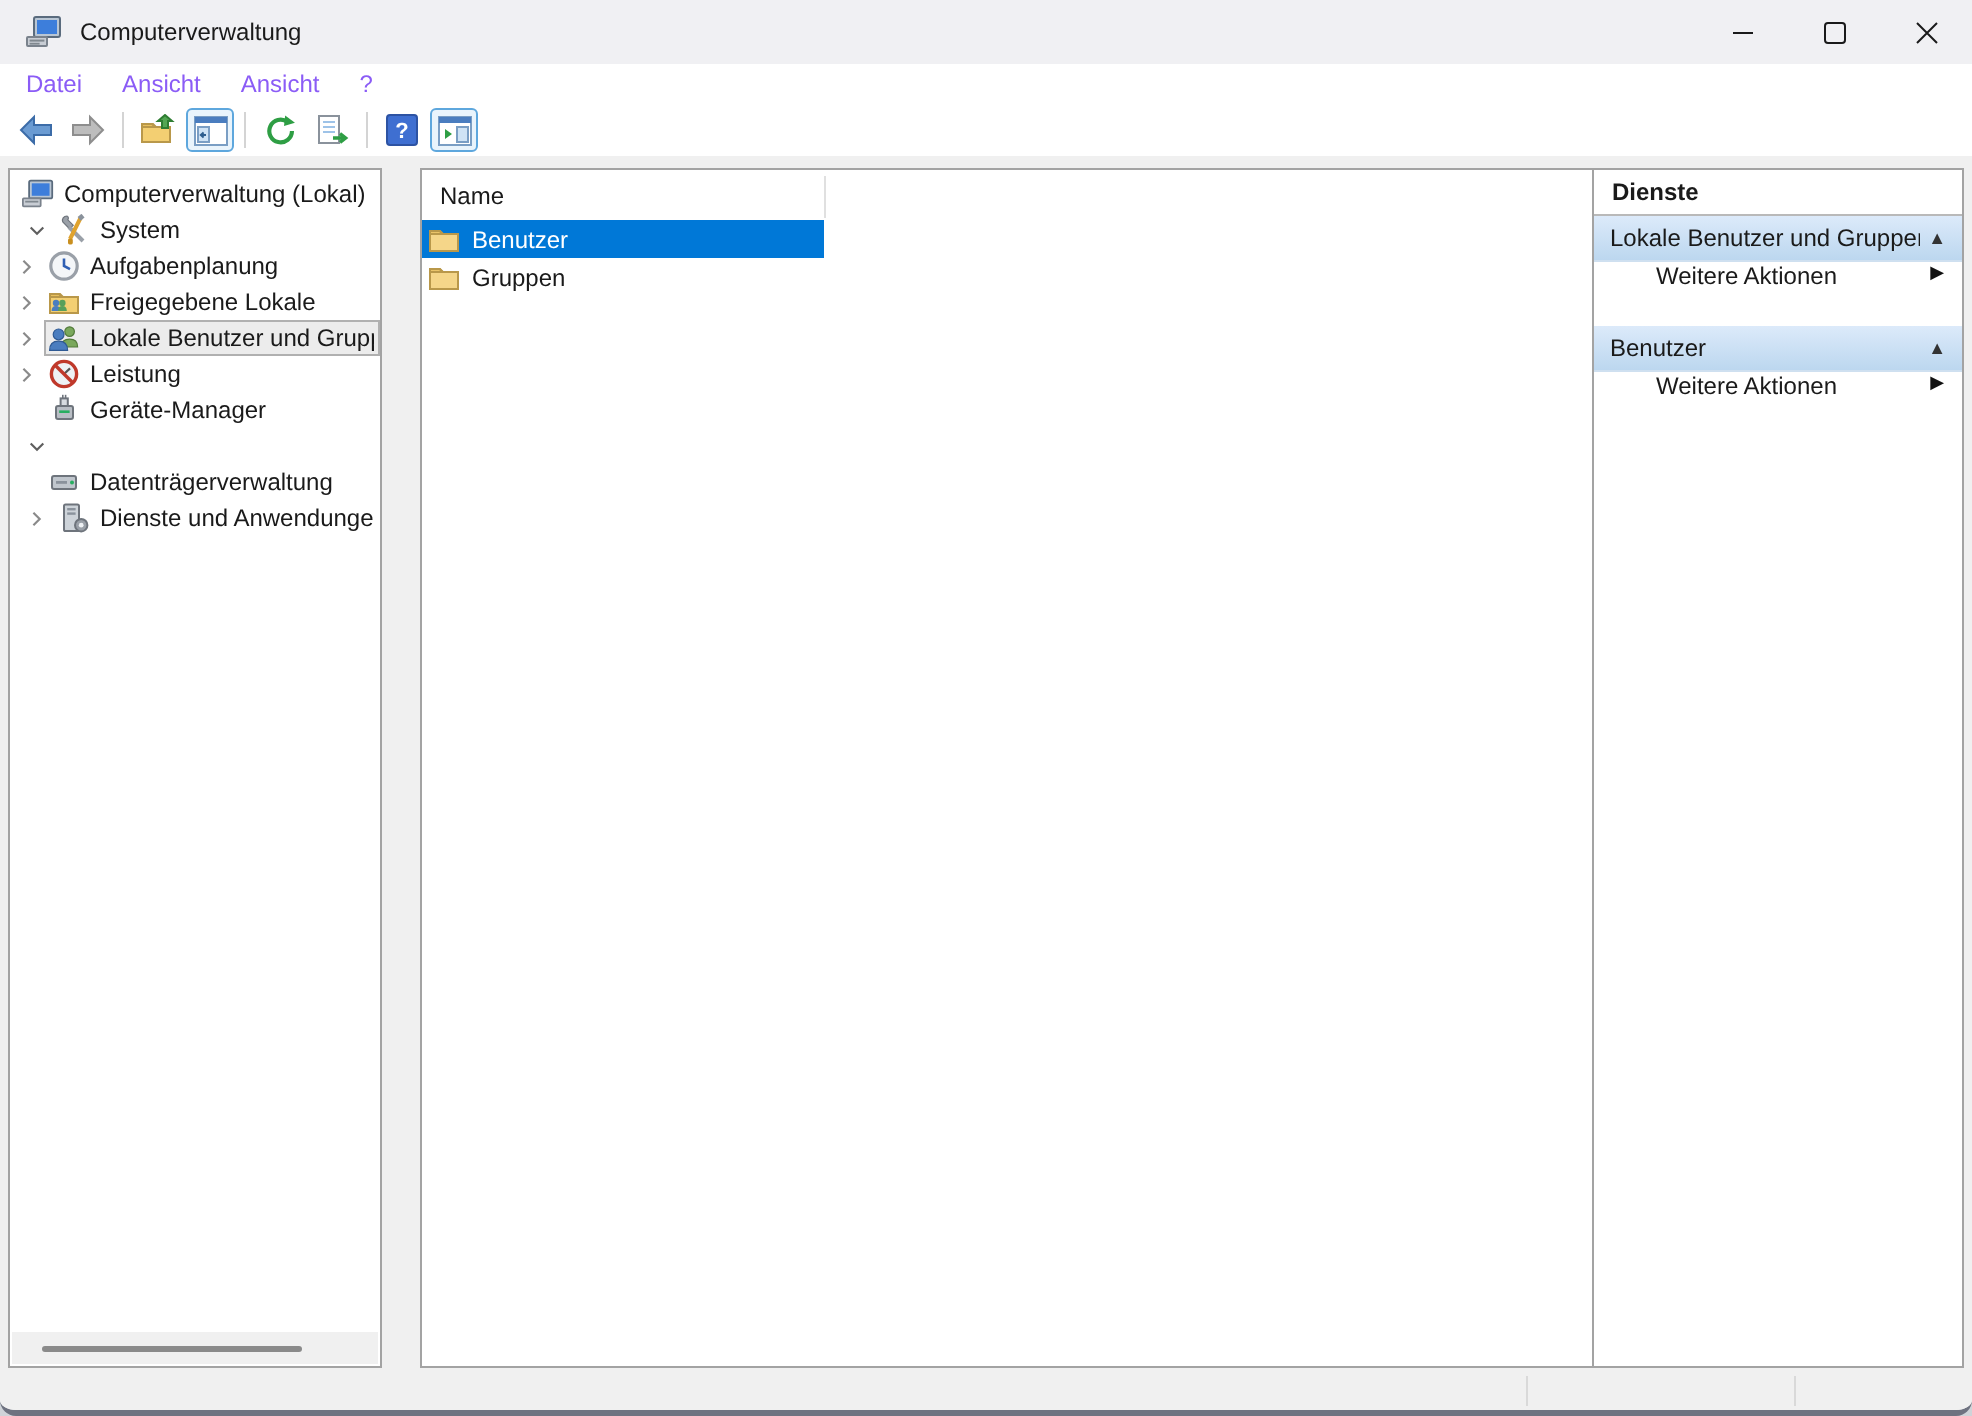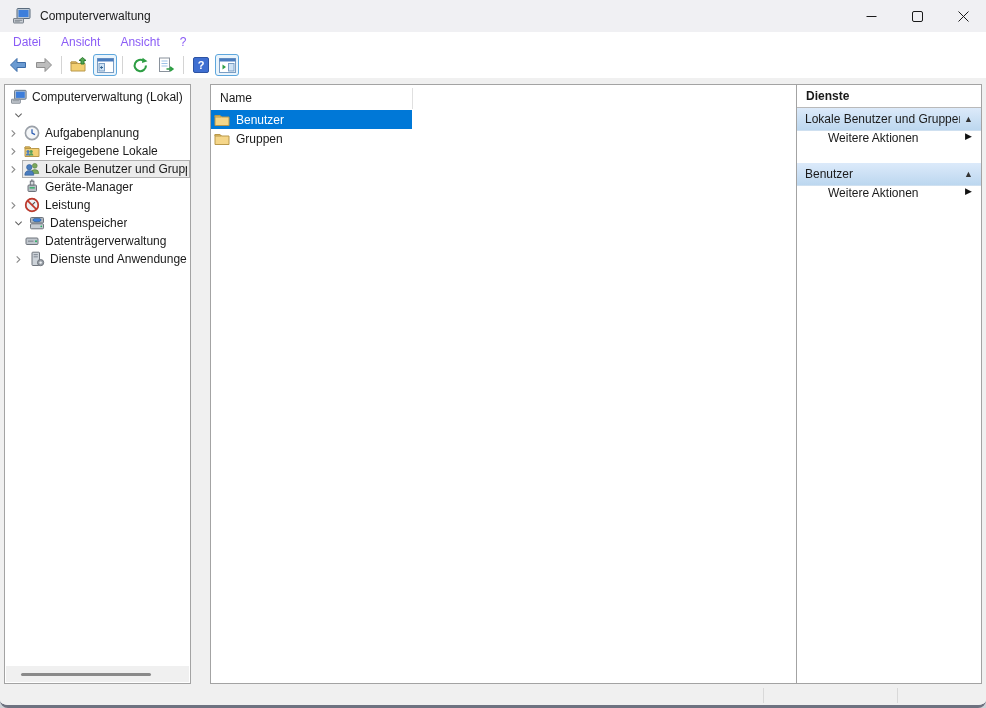--- a/index.html
+++ b/index.html
@@ -188,20 +188,30 @@
           <span class="tlabel">Computerverwaltung (Lokal)</span>
         </span>
       </div>
 
       <div class="trow d1">
         <span class="chev">
           <svg width="9" height="9" viewBox="0 0 10 10">
               <path d="M1.5 3 L5 6.5 L8.5 3" stroke="#5f5f5f" stroke-width="1.2" fill="none"></path>
             </svg>
         </span>
+        <span class="row-core">
+          <svg class="ticon" viewBox="0 0 16 16">
+            <path d="M4.5 1 C2.8 1 1.8 2.6 2.4 4 L5.8 7.4 L7.6 5.6 L4.9 2.9 C5.4 2.2 5.2 1.2 4.5 1 Z" fill="#9aa0a8" stroke="#6e747c" stroke-width="0.6"></path>
+            <path d="M5.5 6.5 L12.5 13.5" stroke="#9aa0a8" stroke-width="2"></path>
+            <path d="M11.5 1.5 L6 12.5" stroke="#e0a32e" stroke-width="2"></path>
+            <path d="M12.5 0.8 L10.6 2.4" stroke="#8a929c" stroke-width="2.4"></path>
+            <rect x="5" y="12.2" width="2.4" height="3" rx="0.8" fill="#c98f1f"></rect>
+          </svg>
+          <span class="tlabel">System</span>
+        </span>
       </div>
 
       <div class="trow d2">
         <span class="chev">
           <svg width="9" height="9" viewBox="0 0 10 10">
               <path d="M3 1.5 L6.5 5 L3 8.5" stroke="#8a8a8a" stroke-width="1.2" fill="none"></path>
             </svg>
         </span>
         <span class="row-core">
           <svg class="ticon" viewBox="0 0 16 16">
@@ -243,64 +253,55 @@
             <circle cx="10.8" cy="4.8" r="2.4" fill="#7aa85c" stroke="#527a3a" stroke-width="0.6"></circle>
             <path d="M6.8 12.5 Q6.8 8.6 10.8 8.6 Q14.8 8.6 14.8 12.5 Z" fill="#7aa85c" stroke="#527a3a" stroke-width="0.6"></path>
             <circle cx="5.3" cy="6.2" r="2.7" fill="#4a7dbf" stroke="#2f5a94" stroke-width="0.6"></circle>
             <path d="M0.8 14.2 Q0.8 9.6 5.3 9.6 Q9.8 9.6 9.8 14.2 Z" fill="#4a7dbf" stroke="#2f5a94" stroke-width="0.6"></path>
           </svg>
           <span class="tlabel">Lokale Benutzer und Gruppen</span>
         </span>
       </div>
 
       <div class="trow d2">
+        <span class="chev">
+          <svg width="9" height="9" viewBox="0 0 10 10">
+              <path d="M3 1.5 L6.5 5 L3 8.5" stroke="#8a8a8a" stroke-width="1.2" fill="none"></path>
+            </svg>
+        </span>
+        <span class="row-core">
+          <svg class="ticon" viewBox="0 0 16 16">
+            <circle cx="8" cy="8" r="6.3" fill="#eef1f4" stroke="#9aa0a8" stroke-width="1.2"></circle>
+            <path d="M8 8 L11 5.2" stroke="#555" stroke-width="1.1"></path>
+            <circle cx="8" cy="8" r="6.3" fill="none" stroke="#c0392b" stroke-width="1.7"></circle>
+            <path d="M3.6 3.6 L12.4 12.4" stroke="#c0392b" stroke-width="1.7"></path>
+          </svg>
+          <span class="tlabel">Leistung</span>
+        </span>
+      </div>
+
+      <div class="trow d2">
         <span class="chev"></span>
         <span class="row-core">
           <svg class="ticon" viewBox="0 0 16 16">
             <rect x="4" y="6" width="8.5" height="6.5" rx="1" fill="#b9bec5" stroke="#6e747c"></rect>
             <rect x="6.3" y="2.2" width="3.6" height="3.8" fill="#d7dbe0" stroke="#6e747c"></rect>
             <rect x="7" y="0.4" width="0.8" height="1.8" fill="#6e747c"></rect>
             <rect x="8.4" y="0.4" width="0.8" height="1.8" fill="#6e747c"></rect>
             <rect x="5.6" y="8.2" width="5.2" height="1.3" fill="#27ae60"></rect>
           </svg>
           <span class="tlabel">Geräte-Manager</span>
         </span>
       </div>
 
-      <div class="trow d2">
-        <span class="chev">
-          <svg width="9" height="9" viewBox="0 0 10 10">
-              <path d="M3 1.5 L6.5 5 L3 8.5" stroke="#8a8a8a" stroke-width="1.2" fill="none"></path>
-            </svg>
-        </span>
-        <span class="row-core">
-          <svg class="ticon" viewBox="0 0 16 16">
-            <circle cx="8" cy="8" r="6.3" fill="#eef1f4" stroke="#9aa0a8" stroke-width="1.2"></circle>
-            <path d="M8 8 L11 5.2" stroke="#555" stroke-width="1.1"></path>
-            <circle cx="8" cy="8" r="6.3" fill="none" stroke="#c0392b" stroke-width="1.7"></circle>
-            <path d="M3.6 3.6 L12.4 12.4" stroke="#c0392b" stroke-width="1.7"></path>
-          </svg>
-          <span class="tlabel">Leistung</span>
-        </span>
-      </div>
-
       <div class="trow d1">
         <span class="chev">
           <svg width="9" height="9" viewBox="0 0 10 10">
               <path d="M1.5 3 L5 6.5 L8.5 3" stroke="#5f5f5f" stroke-width="1.2" fill="none"></path>
             </svg>
-        </span>
-        <span class="row-core">
-          <svg class="ticon" viewBox="0 0 16 16">
-            <rect x="1.5" y="2.5" width="13" height="5.5" rx="1" fill="#aeb6bf" stroke="#6e747c"></rect>
-            <ellipse cx="8" cy="5" rx="4.2" ry="1.8" fill="#3d7edb" stroke="#28567a" stroke-width="0.5"></ellipse>
-            <rect x="1.5" y="8.8" width="13" height="5" rx="1" fill="#c6ccd3" stroke="#6e747c"></rect>
-            <circle cx="12.3" cy="11.3" r="0.9" fill="#27ae60"></circle>
-          </svg>
-          <span class="tlabel">Datenspeicher</span>
         </span>
       </div>
 
       <div class="trow d2">
         <span class="chev"></span>
         <span class="row-core">
           <svg class="ticon" viewBox="0 0 16 16">
             <rect x="2" y="5" width="12" height="6.5" rx="1" fill="#c0c6cd" stroke="#6e747c"></rect>
             <circle cx="12" cy="8.2" r="1" fill="#27ae60"></circle>
             <rect x="4" y="7.5" width="5.5" height="1.4" fill="#8a929c"></rect>

